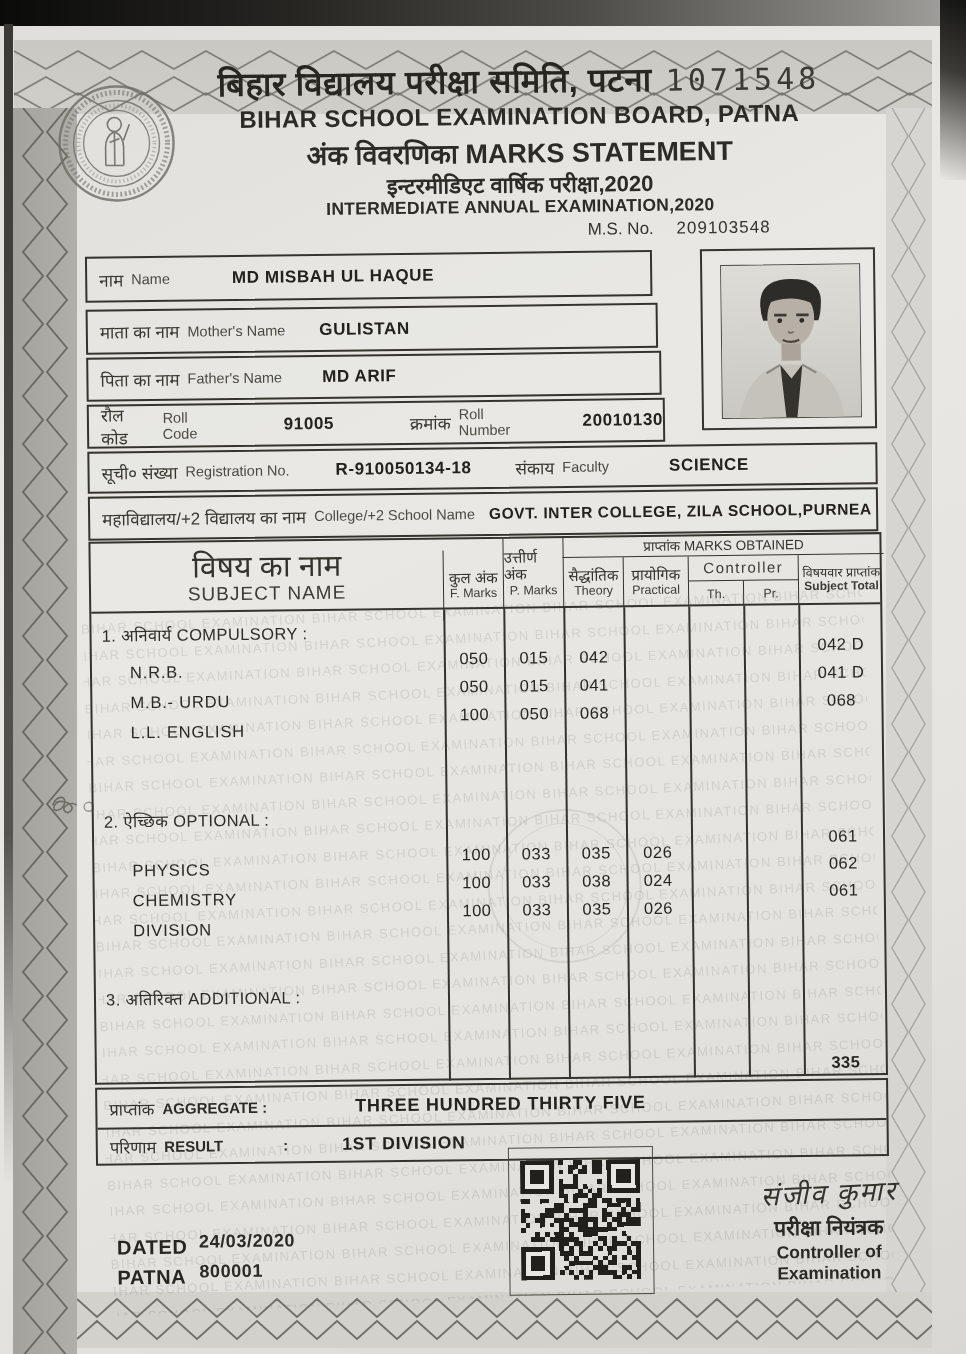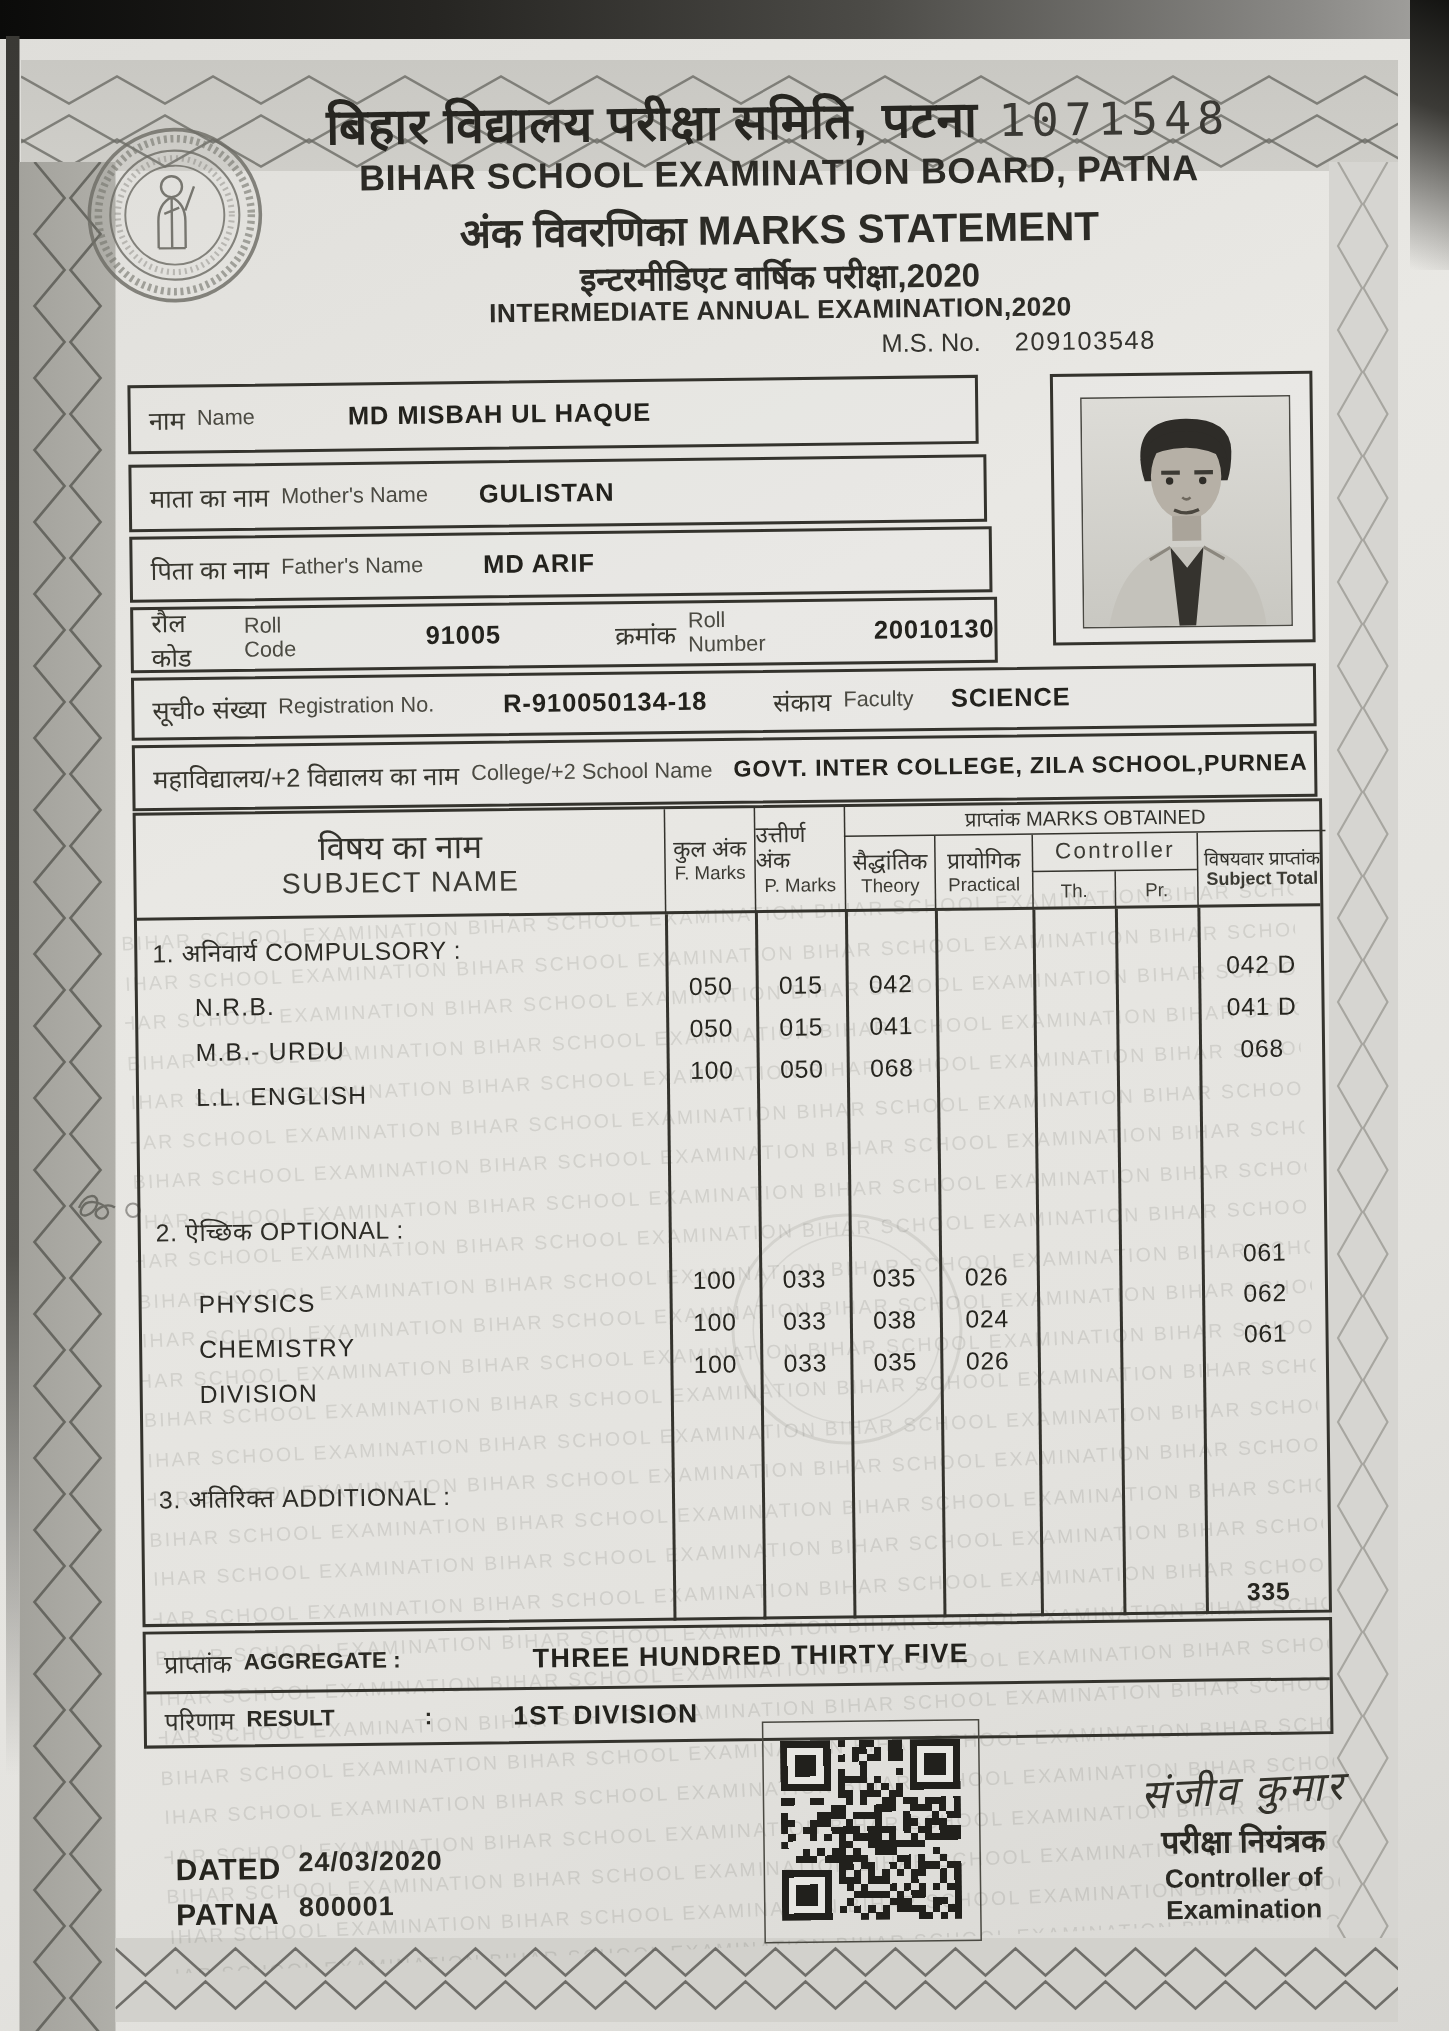--- a/index.html
+++ b/index.html
@@ -61,21 +61,21 @@
 
   
   .mtable{position:absolute;left:85px;top:537px;width:793px;height:543px;
     border:2px solid #34332d;box-sizing:border-box;}
   .thead{position:absolute;left:0;top:0;width:100%;height:70px;border-bottom:2px solid #34332d;box-sizing:border-box;}
   .hc{position:absolute;box-sizing:border-box;border-left:1.5px solid #34332d;
     display:flex;flex-direction:column;align-items:center;justify-content:center;line-height:1.12;}
   .hc.first{border-left:none;}
   .hc .hi{font-size:15px;color:#33322c;}
   .hc .en{font-size:12.5px;color:#3c3b34;}
-  #hc-subject .hi{font-size:22px;}
+  #hc-subject .hi{font-size:30px;}
   #hc-subject .en{font-size:19px;letter-spacing:1px;}
   .tbody{position:absolute;left:0;top:70px;width:100%;height:471px;}
   .vline{position:absolute;top:0;bottom:0;width:1.5px;background:#34332d;}
   .sec{position:absolute;left:10px;font-size:16.5px;color:#2e2d27;letter-spacing:.4px;white-space:nowrap;}
   .subj{position:absolute;left:38px;font-size:16.5px;color:#2a2924;letter-spacing:.8px;white-space:nowrap;}
   .num{position:absolute;text-align:center;font-size:16.5px;color:#26251f;letter-spacing:.5px;}
   .c-f{left:352px;width:60px;} .c-p{left:412px;width:60px;} .c-t{left:472px;width:60px;}
   .c-pr{left:532px;width:63px;}
   .c-tot{left:707px;width:84px;}
 
@@ -257,35 +257,35 @@
       </svg>
     </div>
   </div>
 
   <div class="box" id="b-reg">
     <span class="lab-hi">सूची० संख्या</span>
     <span class="lab-en">Registration No.</span>
     <span class="val" style="margin-left:46px">R-910050134-18</span>
     <span class="lab-hi" style="margin-left:44px">संकाय</span>
     <span class="lab-en">Faculty</span>
-    <span class="val" style="margin-left:25px">SCIENCE</span>
+    <span class="val" style="margin-left:60px">SCIENCE</span>
   </div>
   <div class="box" id="b-college">
     <span class="lab-hi">महाविद्यालय/+2 विद्यालय का नाम</span>
     <span class="lab-en">College/+2 School Name</span>
     <span class="val" style="margin-left:14px;font-size:15.5px">GOVT. INTER COLLEGE, ZILA SCHOOL,PURNEA</span>
   </div>
 
   <div class="mtable">
     <div class="thead">
       <div class="hc first" id="hc-subject" style="left:0;top:0;width:352px;height:70px">
         <span class="hi">विषय का नाम</span>
         <span class="en">SUBJECT NAME</span>
       </div>
-      <div class="hc" style="left:352px;top:0;width:60px;height:70px">
+      <div class="hc" style="left:352px;top:11px;width:60px;height:70px">
         <span class="hi">कुल अंक</span>
         <span class="en">F. Marks</span>
       </div>
       <div class="hc" style="left:412px;top:0;width:60px;height:70px">
         <span class="hi">उत्तीर्ण अंक</span>
         <span class="en">P. Marks</span>
       </div>
       <div class="hc" style="left:472px;top:0;width:321px;height:20px;border-bottom:1.5px solid #34332d">
         <span class="hi" style="font-size:13.5px">प्राप्तांक MARKS OBTAINED</span>
       </div>

